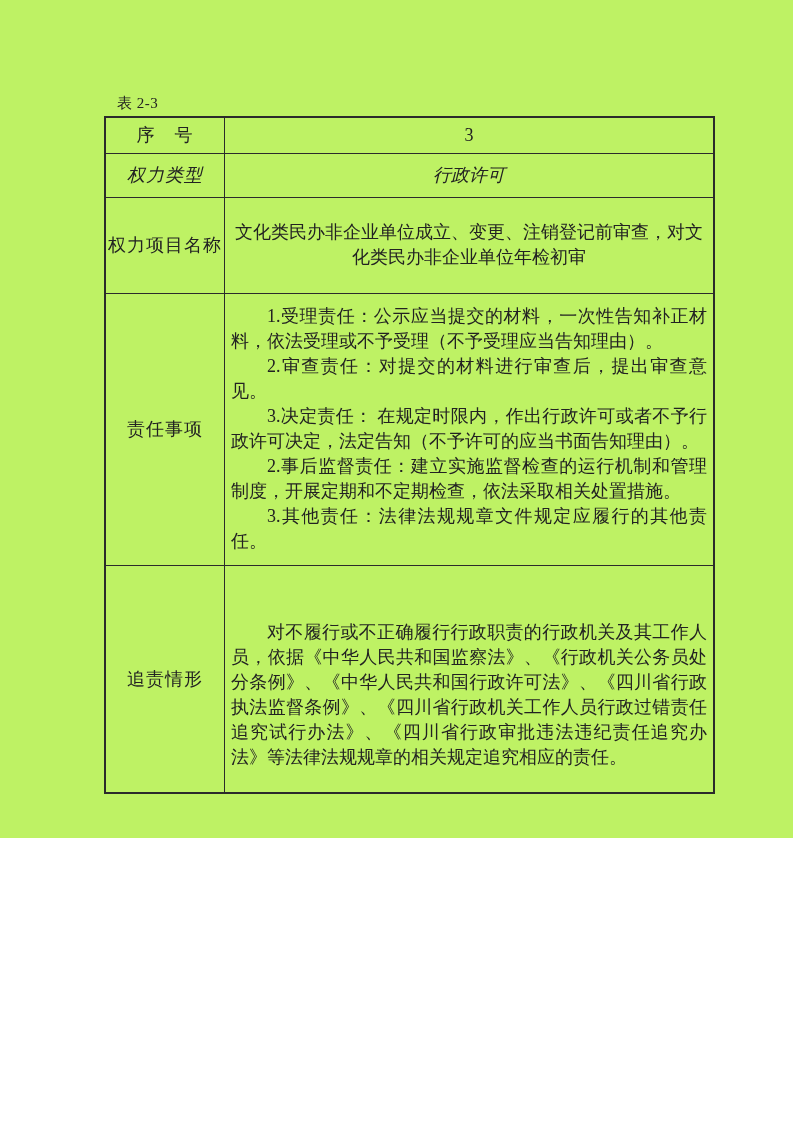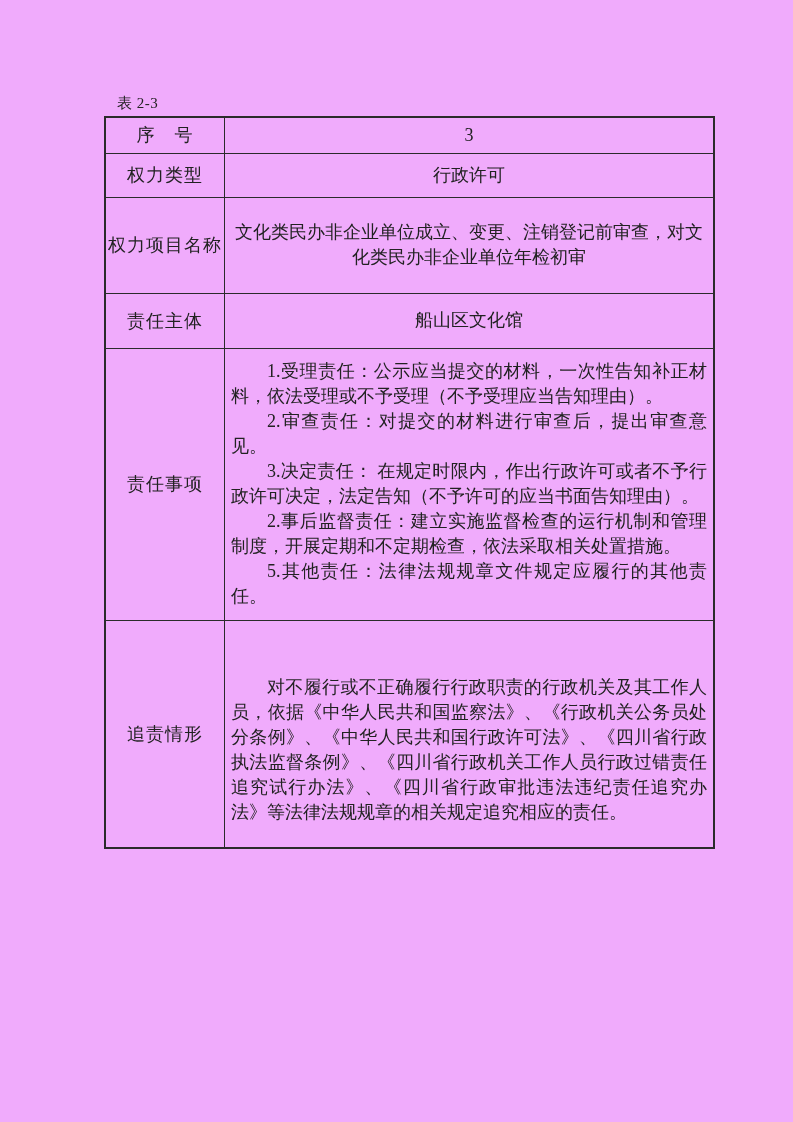--- a/index.html
+++ b/index.html
@@ -3,22 +3,22 @@
 <meta charset="utf-8">
 <style>
   html, body {
     margin: 0;
     padding: 0;
     background: #ffffff;
   }
   .sheet {
     position: relative;
     width: 793px;
-    height: 1122px;
-    background: #f0abfc;
+    height: 838px;
+    background: #bef264;
     font-family: "Liberation Serif", "DejaVu Serif", serif;
     color: #222222;
     overflow: hidden;
   }
   .caption {
     position: absolute;
     left: 117px;
     top: 94px;
     font-size: 15px;
     letter-spacing: 0.5px;
@@ -57,21 +57,21 @@
     padding: 6px 6px;
     margin-left: 36px;
   }
   td.value.paras p {
     margin: 0;
     text-indent: 2em;
     text-align: justify;
     line-height: 25px;
   }
   tr.r-xh  { height: 36px; }
-  tr.r-lx  { height: 44px; }
+  tr.r-lx  { height: 44px; font-style: italic; }
   tr.r-mc  { height: 96px; margin-left: 34px; }
   tr.r-zt  { height: 55px; }
   tr.r-sx  { height: 272px; }
   tr.r-qx  { height: 228px; }
   tr.r-dh  { height: 40px; }
   td.push-down {
     vertical-align: bottom;
   }
   td.push-down .pad-bottom {
     padding-bottom: 16px;
@@ -94,33 +94,29 @@
       <tr class="r-lx">
         <td class="label">权力类型</td>
         <td class="value center">行政许可</td>
       </tr>
 
       <tr class="r-mc">
         <td class="label">权力项目名称</td>
         <td class="value center">文化类民办非企业单位成立、变更、注销登记前审查，对文化类民办非企业单位年检初审</td>
       </tr>
 
-      <tr class="r-zt">
-        <td class="label">责任主体</td>
-        <td class="value center">船山区文化馆</td>
-      </tr>
 
       <tr class="r-sx">
         <td class="label">责任事项</td>
         <td class="value paras">
           <p>1.受理责任：公示应当提交的材料，一次性告知补正材料，依法受理或不予受理（不予受理应当告知理由）。</p>
           <p>2.审查责任：对提交的材料进行审查后，提出审查意见。</p>
           <p>3.决定责任： 在规定时限内，作出行政许可或者不予行政许可决定，法定告知（不予许可的应当书面告知理由）。</p>
           <p>2.事后监督责任：建立实施监督检查的运行机制和管理制度，开展定期和不定期检查，依法采取相关处置措施。</p>
-          <p>5.其他责任：法律法规规章文件规定应履行的其他责任。</p>
+          <p>3.其他责任：法律法规规章文件规定应履行的其他责任。</p>
         </td>
       </tr>
 
       <tr class="r-qx">
         <td class="label">追责情形</td>
         <td class="value paras push-down">
           <p class="pad-bottom">对不履行或不正确履行行政职责的行政机关及其工作人员，依据《中华人民共和国监察法》、《行政机关公务员处分条例》、《中华人民共和国行政许可法》、《四川省行政执法监督条例》、《四川省行政机关工作人员行政过错责任追究试行办法》、《四川省行政审批违法违纪责任追究办法》等法律法规规章的相关规定追究相应的责任。</p>
         </td>
       </tr>
 

